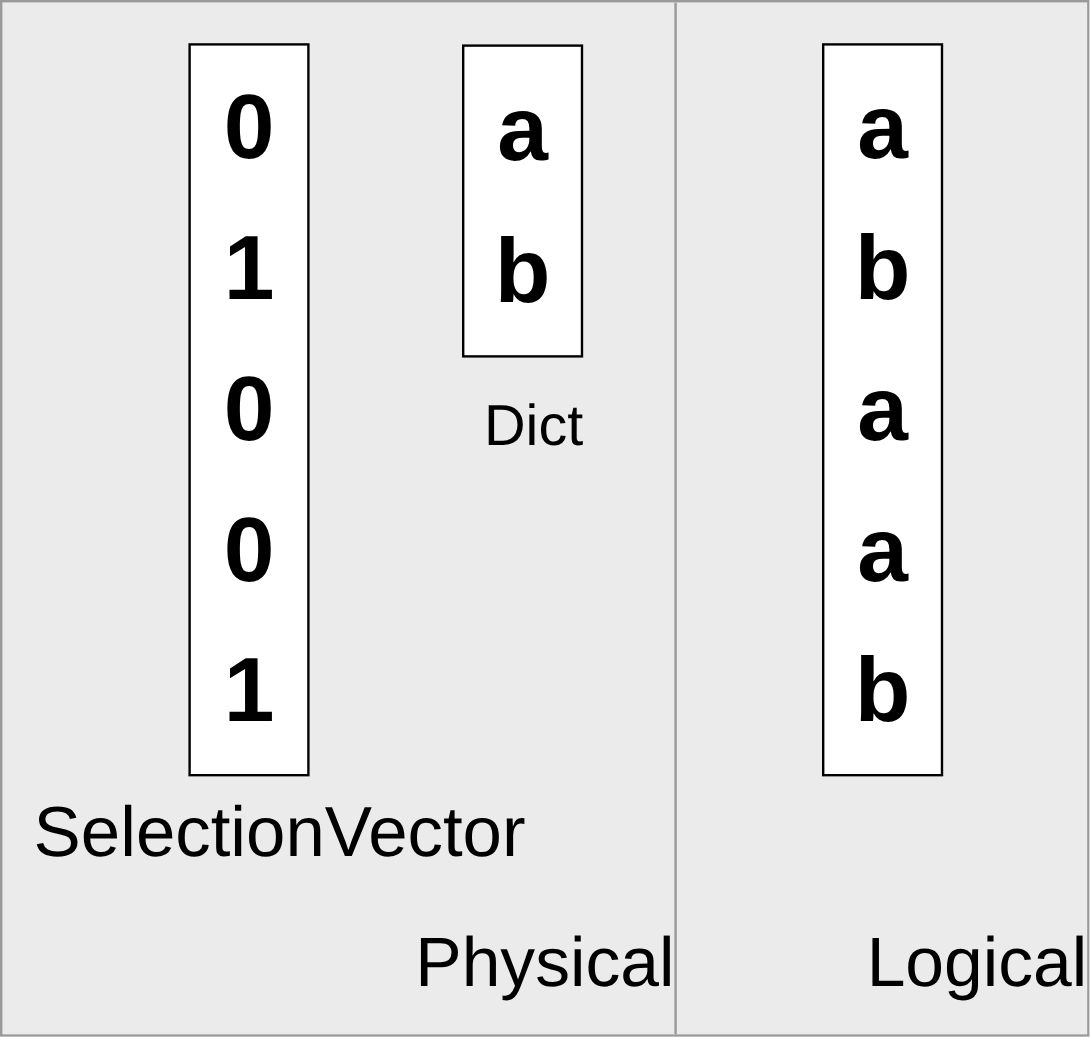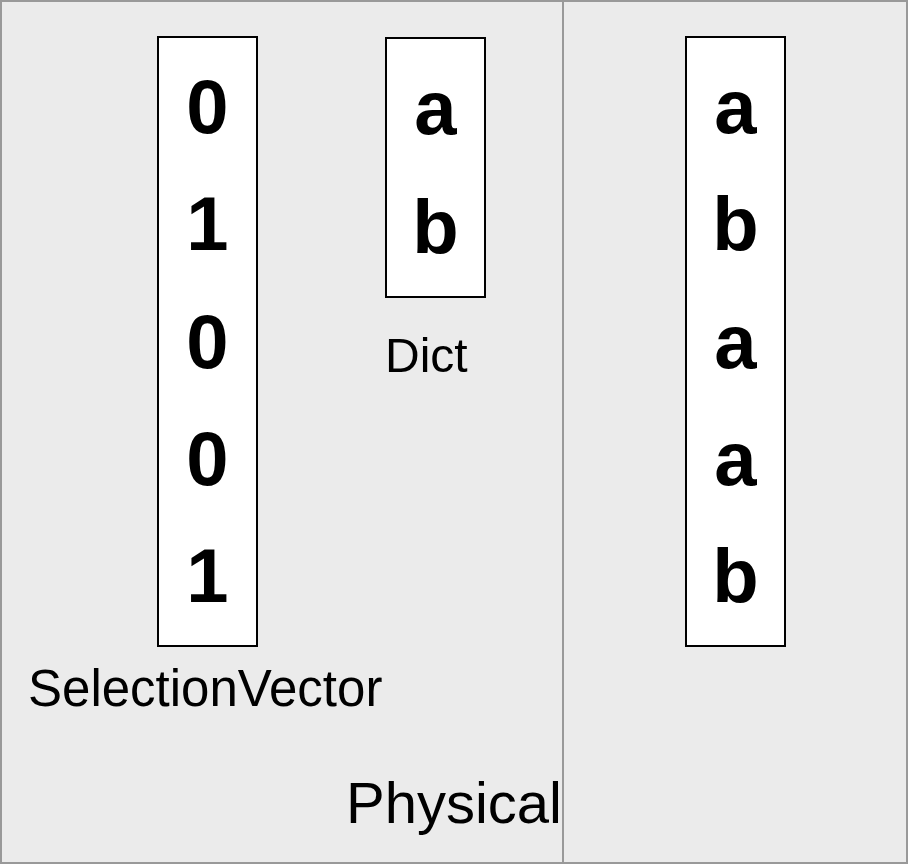--- a/index.html
+++ b/index.html
@@ -83,29 +83,29 @@
   .caption {
     position: absolute;
     color: #000000;
     line-height: 1.15;
     white-space: nowrap;
   }
 
   .sv-label {
     left: 26px;
     top: 658px;
-    font-size: 51px;
+    font-size: 59px;
   }
 
   .dict-label {
     left: 383px;
     width: 101px;
     top: 326px;
     font-size: 48px;
-    text-align: left;
+    text-align: right;
   }
 
   .panel-label {
     left: 0;
     width: 100%;
     top: 768px;
     font-size: 58px;
     text-align: right;
   }
 </style>
@@ -141,15 +141,16 @@
   <div class="panel panel-right">
 
     <div class="vec-box logical-box">
         <div class="cell">a</div>
         <div class="cell">b</div>
         <div class="cell">a</div>
         <div class="cell">a</div>
         <div class="cell">b</div>
       </div>
 
+    <div class="caption panel-label">Logical</div>
   </div>
 
 </div>
 
 </body></html>

